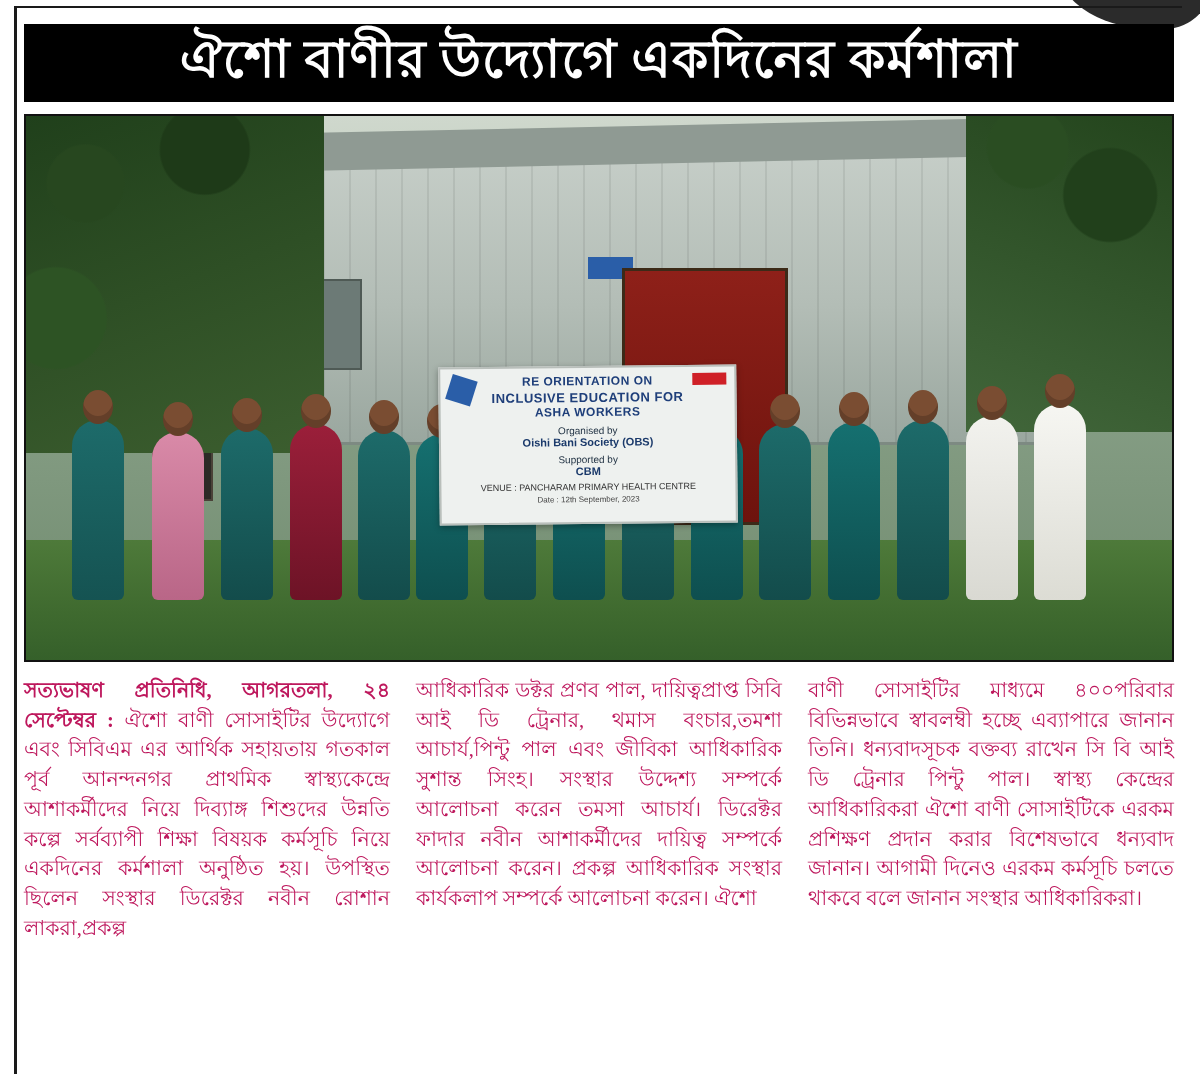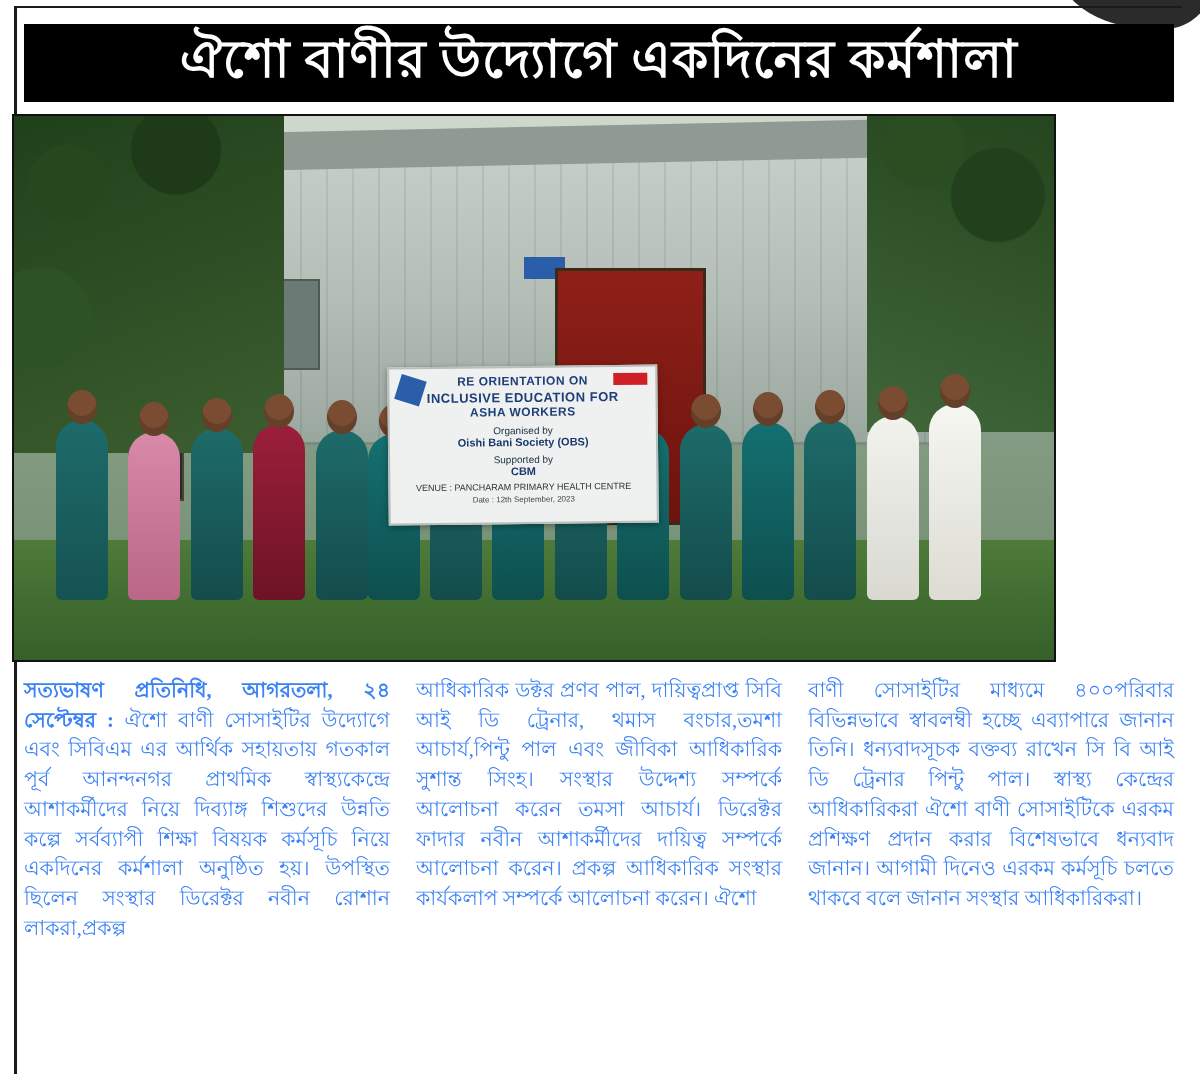--- a/index.html
+++ b/index.html
@@ -59,23 +59,23 @@
     font-weight: bold;
     font-size: 52px;
     letter-spacing: 1px;
     white-space: nowrap;
     line-height: 1;
     padding-bottom: 6px;
   }
   
   .photo {
     position: absolute;
-    left: 12px;
+    left: 24px;
     top: 114px;
-    width: 1044px;
+    width: 1150px;
     height: 548px;
     border: 2px solid #111;
     box-sizing: border-box;
     overflow: hidden;
     background: linear-gradient(#9fb4a0, #6f8a6d);
   }
   .sky {
     position: absolute; left: 0; top: 0; width: 100%; height: 34%;
     background: linear-gradient(180deg, #cfd8cd 0%, #b9c6b5 100%);
   }
@@ -184,21 +184,21 @@
     width: 1150px;
     height: 396px;
     display: flex;
     gap: 26px;
   }
   .col {
     width: 366px;
     font-family: "Liberation Serif", serif;
     font-size: 20.5px;
     line-height: 1.45;
-    color: #3b82f6;
+    color: #be185d;
     text-align: justify;
     text-justify: inter-word;
   }
   .col p { margin: 0; }
   .byline { font-weight: bold; }
 </style>
 </head>
 <body>
 
 <div class="page">

